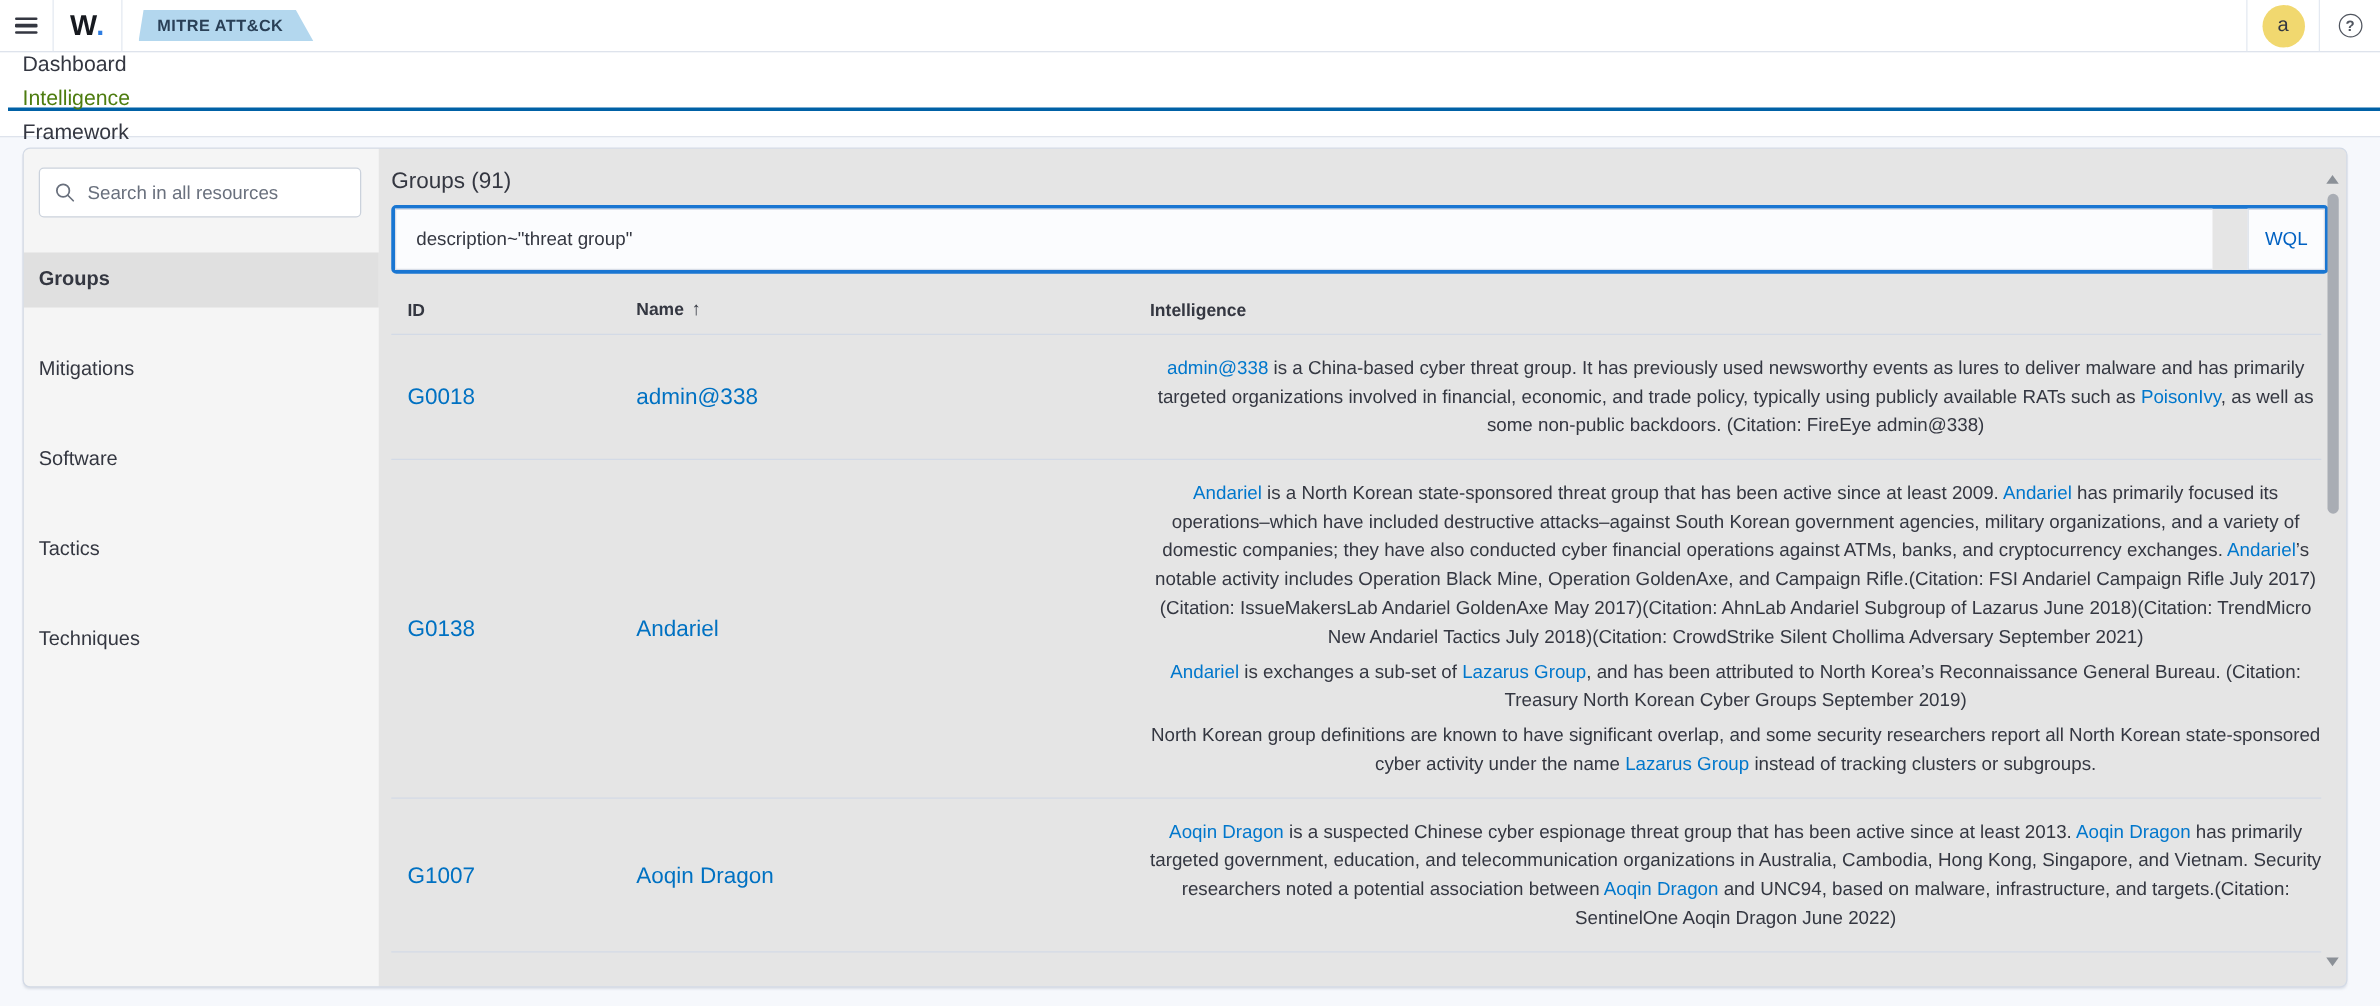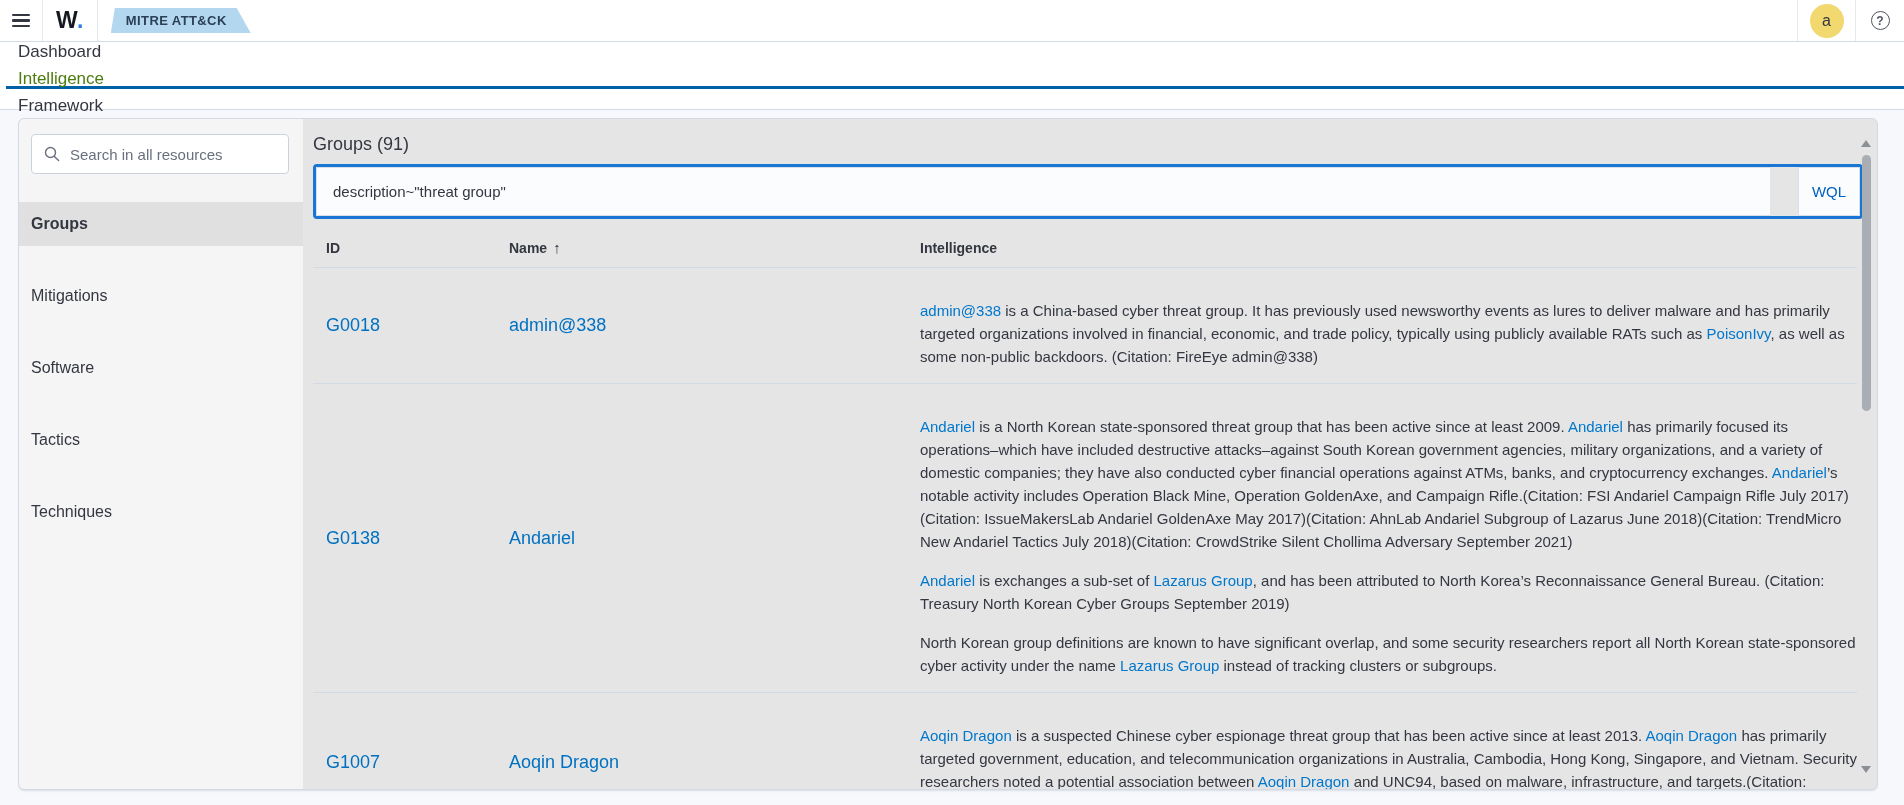--- a/index.html
+++ b/index.html
@@ -61,21 +61,21 @@
   .table { margin:13px 20px 0 4px; }
   .thead { display:flex; align-items:center; padding:7px 0 11px; border-bottom:1px solid #d3dae6;
     font-size:14px; font-weight:700; color:#343741; }
   .col-id { width:196px; padding-left:13px; flex-shrink:0; }
   .col-name { width:411px; flex-shrink:0; }
   .col-desc { flex:1; min-width:0; }
   .sort-arrow { font-weight:400; margin-left:6px; font-size:15px; }
   .trow { display:flex; align-items:center; border-bottom:1px solid #d3dae6; padding:15px 0; }
   .cell-link { color:#0071c2; font-weight:400; font-size:18px; text-decoration:none; cursor:pointer; }
   .desc { font-size:15px; line-height:23px; color:#343741; }
-  .desc p { margin:16px 0 5px; }
+  .desc p { margin:0 0 5px;text-align:center; }
   .desc p:last-child { margin-bottom:0; }
   .desc a { color:#0077cc; text-decoration:none; cursor:pointer; }
 
   
   .scrollbar { position:absolute; top:0; bottom:0; right:4px; width:14px; }
   .sb-up { position:absolute; top:21px; left:2px; width:0; height:0;
     border-left:5px solid transparent; border-right:5px solid transparent; border-bottom:7px solid #8b9097; }
   .sb-thumb { position:absolute; top:36px; left:3px; width:9px; height:256px;
     background:#a9adb4; border-radius:5px; cursor:grab; }
   .sb-down { position:absolute; bottom:16px; left:2px; width:0; height:0;

